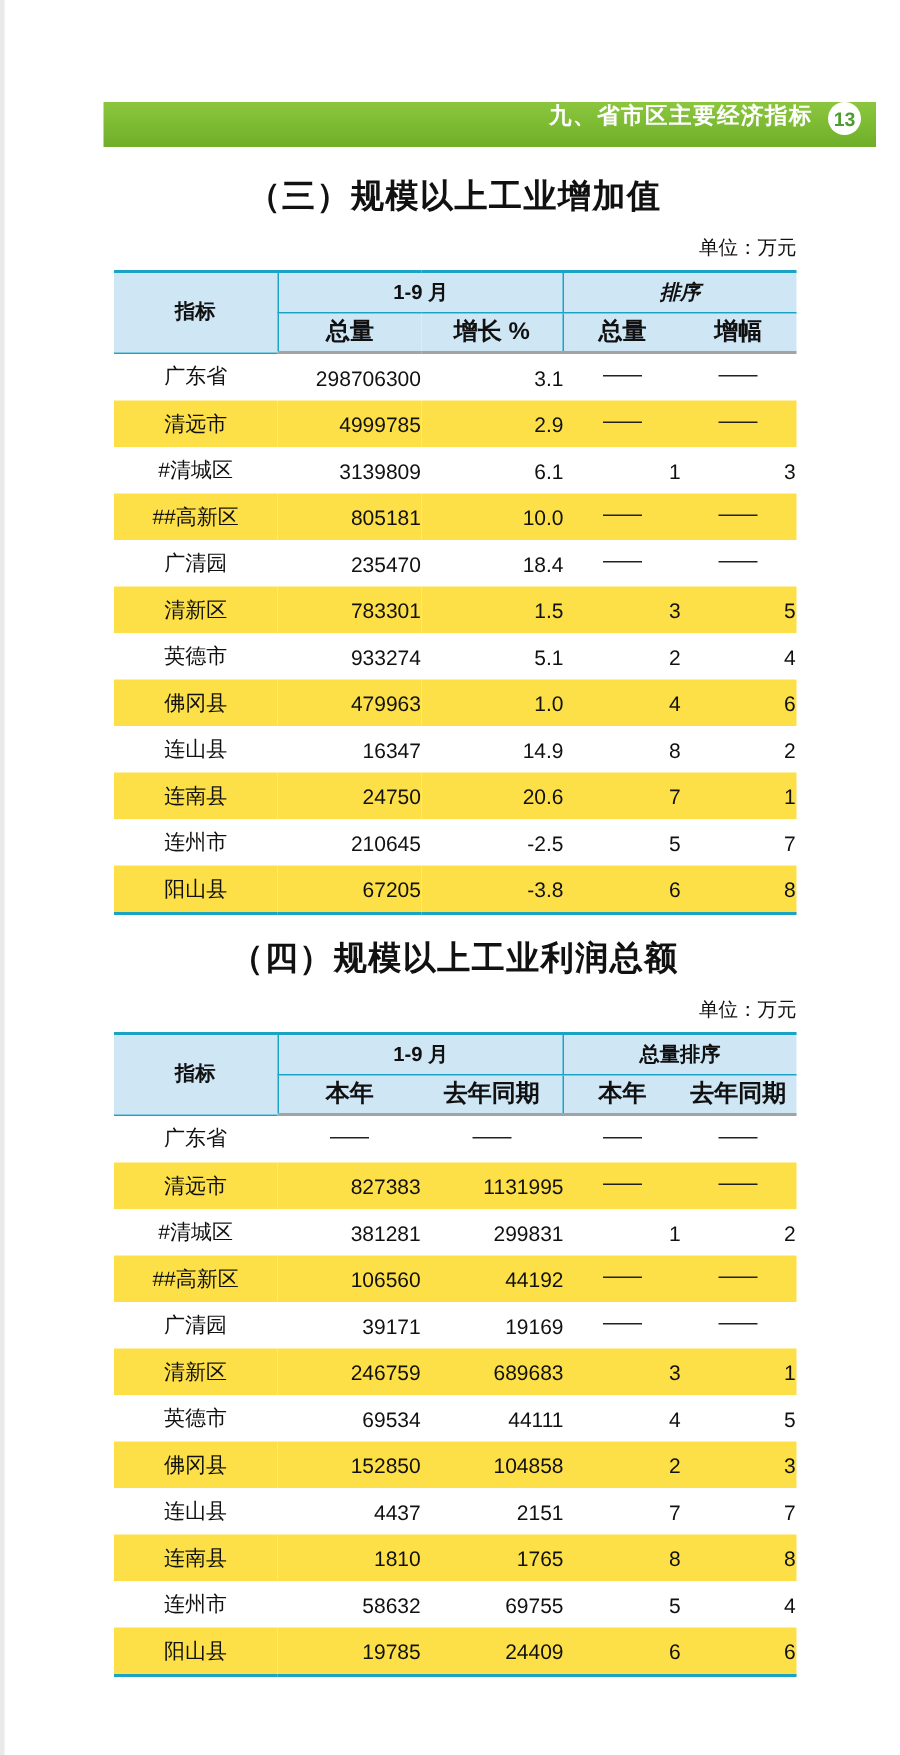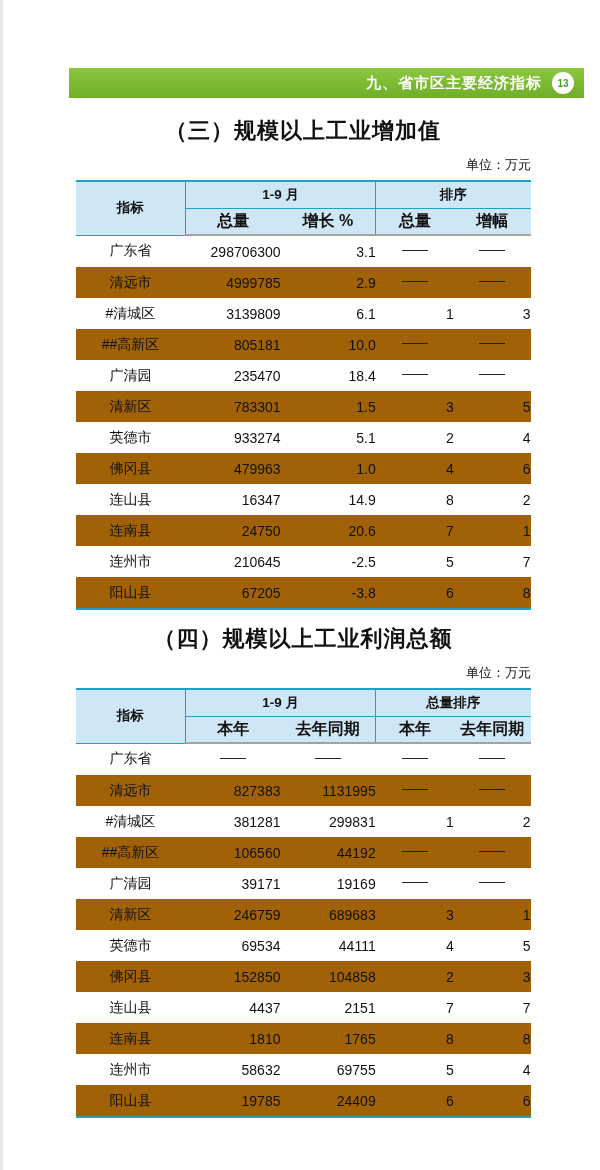--- a/index.html
+++ b/index.html
@@ -23,41 +23,40 @@
   }
   
   .header-bar {
     position: absolute;
     top: 68px;
     left: 22px;
     right: 16px;
     height: 30px;
     background: linear-gradient(to bottom, #8cc63f 0%, #7dbb33 50%, #6fae28 100%);
     display: flex;
-    align-items: center;
     justify-content: flex-end;
     padding-right: 10px;
     box-sizing: border-box;
     margin-left: 44px;
   }
   .header-title {
     color: #ffffff;
     font-size: 15px;
     font-weight: bold;
     letter-spacing: 1px;
     font-family: "Liberation Sans", "DejaVu Sans", sans-serif;
   }
   .page-badge {
     margin-left: 10px;
     width: 22px;
     height: 22px;
     border-radius: 50%;
     background: #ffffff;
     color: #4c9c2e;
-    font-size: 10px;
+    font-size: 13px;
     font-weight: bold;
     display: flex;
     align-items: center;
     justify-content: center;
     font-family: "Liberation Sans", "DejaVu Sans", sans-serif;
   }
   
   .section {
     position: absolute;
     left: 0;
@@ -126,21 +125,21 @@
     text-align: right;
     padding-right: 16px;
     color: #111;
     font-size: 14px;
   }
   tbody tr td.name {
     text-align: center;
     padding-right: 0;
   }
   tbody tr.alt td {
-    background: #a16207;
+    background: #fde047;
   }
   tbody tr:last-child td {
     border-bottom: 2px solid #1ba3c6;
   }
   .dash {
     display: inline-block;
     width: 26px;
     border-top: 1px solid #222;
     vertical-align: middle;
     position: relative;
@@ -158,21 +157,21 @@
   </div>
 
   <div class="section" id="section-0" style="top:116px;">
     <div class="section-title">（三）规模以上工业增加值</div>
     <div class="unit-line">单位：万元</div>
     <table class="data">
       <thead>
         <tr class="head-top">
           <td rowspan="2" class="idx-cell" style="width:110px;">指标</td>
           <td colspan="2" class="vsep" style="width:190px;">1-9 月</td>
-          <td colspan="2" class="vsep" style="width:155px;">排序</td>
+          <td colspan="2" class="vsep" style="width:155px;font-style:italic;">排序</td>
         </tr>
         <tr class="head-bot">
           <td class="vsep" style="width:95px;">总量</td>
           <td style="width:95px;">增长 %</td>
           <td class="vsep" style="width:78px;">总量</td>
           <td style="width:77px;">增幅</td>
         </tr>
       </thead>
       <tbody>
           <tr>

